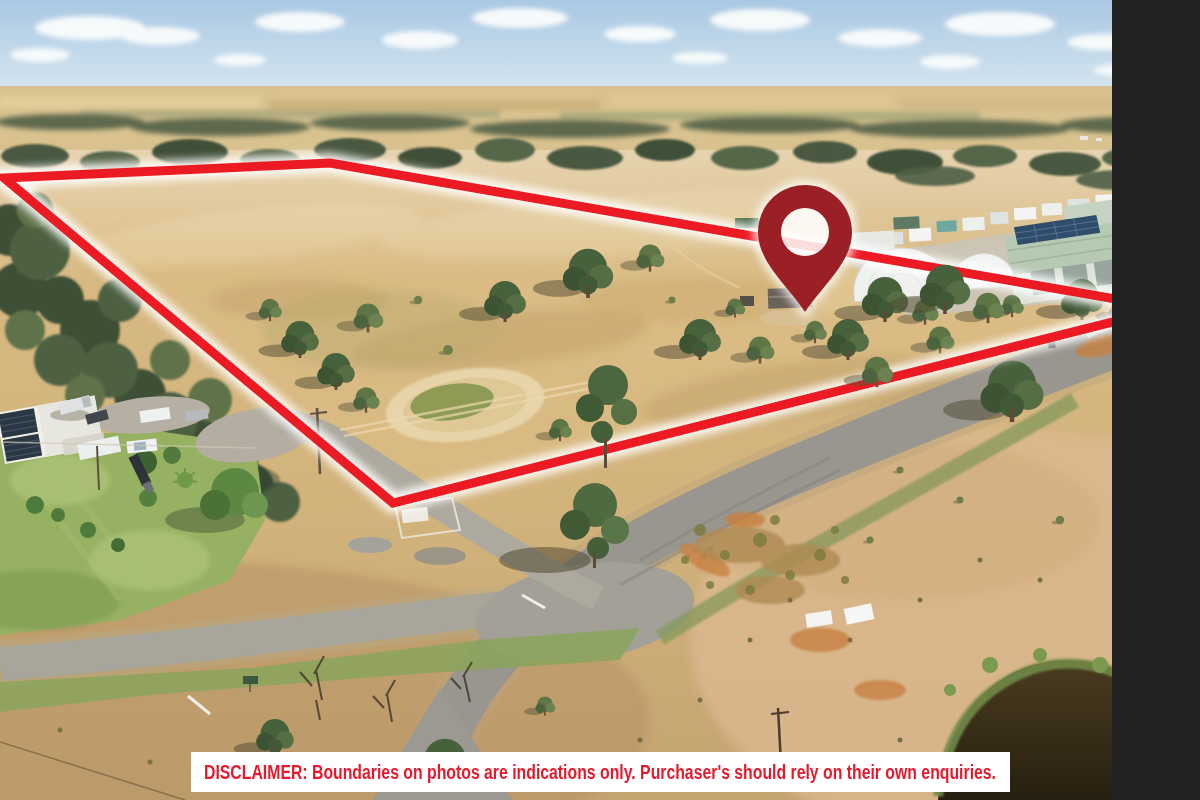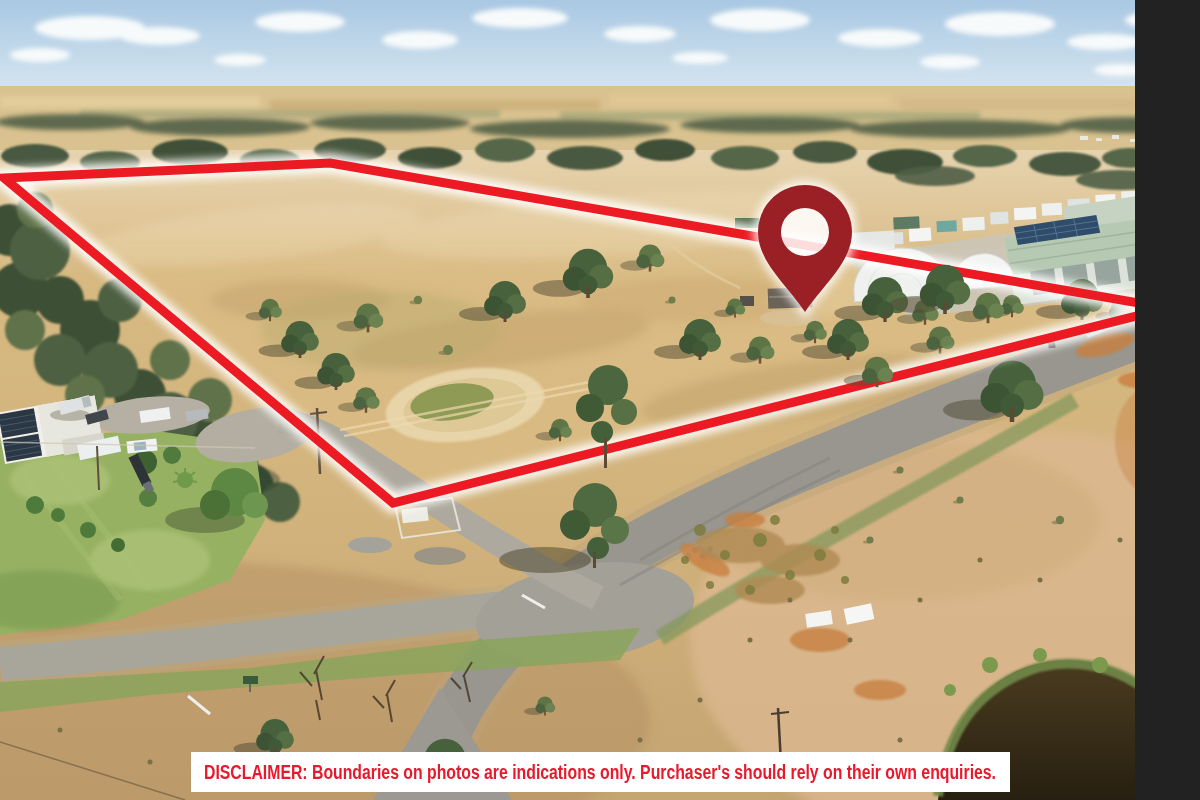--- a/index.html
+++ b/index.html
@@ -1,17 +1,17 @@
 <!DOCTYPE html>
 <html><head>
 <meta charset="utf-8">
 <style>
   html,body{margin:0;padding:0;background:#222;}
   .stage{position:relative;width:1112px;height:800px;overflow:hidden;
-         font-family:"Liberation Sans",sans-serif;padding-left:23px;}
+         font-family:"Liberation Sans",sans-serif;}
   .stage svg{position:absolute;inset:0;display:block;}
   text.disclaimer{font-family:"Liberation Sans",sans-serif;font-weight:bold;}
 </style>
 </head>
 <body>
 
 <div class="stage">
 <svg viewBox="0 0 1200 800" width="1200" height="800">
   <defs>
     <filter id="b1" x="-30%" y="-30%" width="160%" height="160%">

